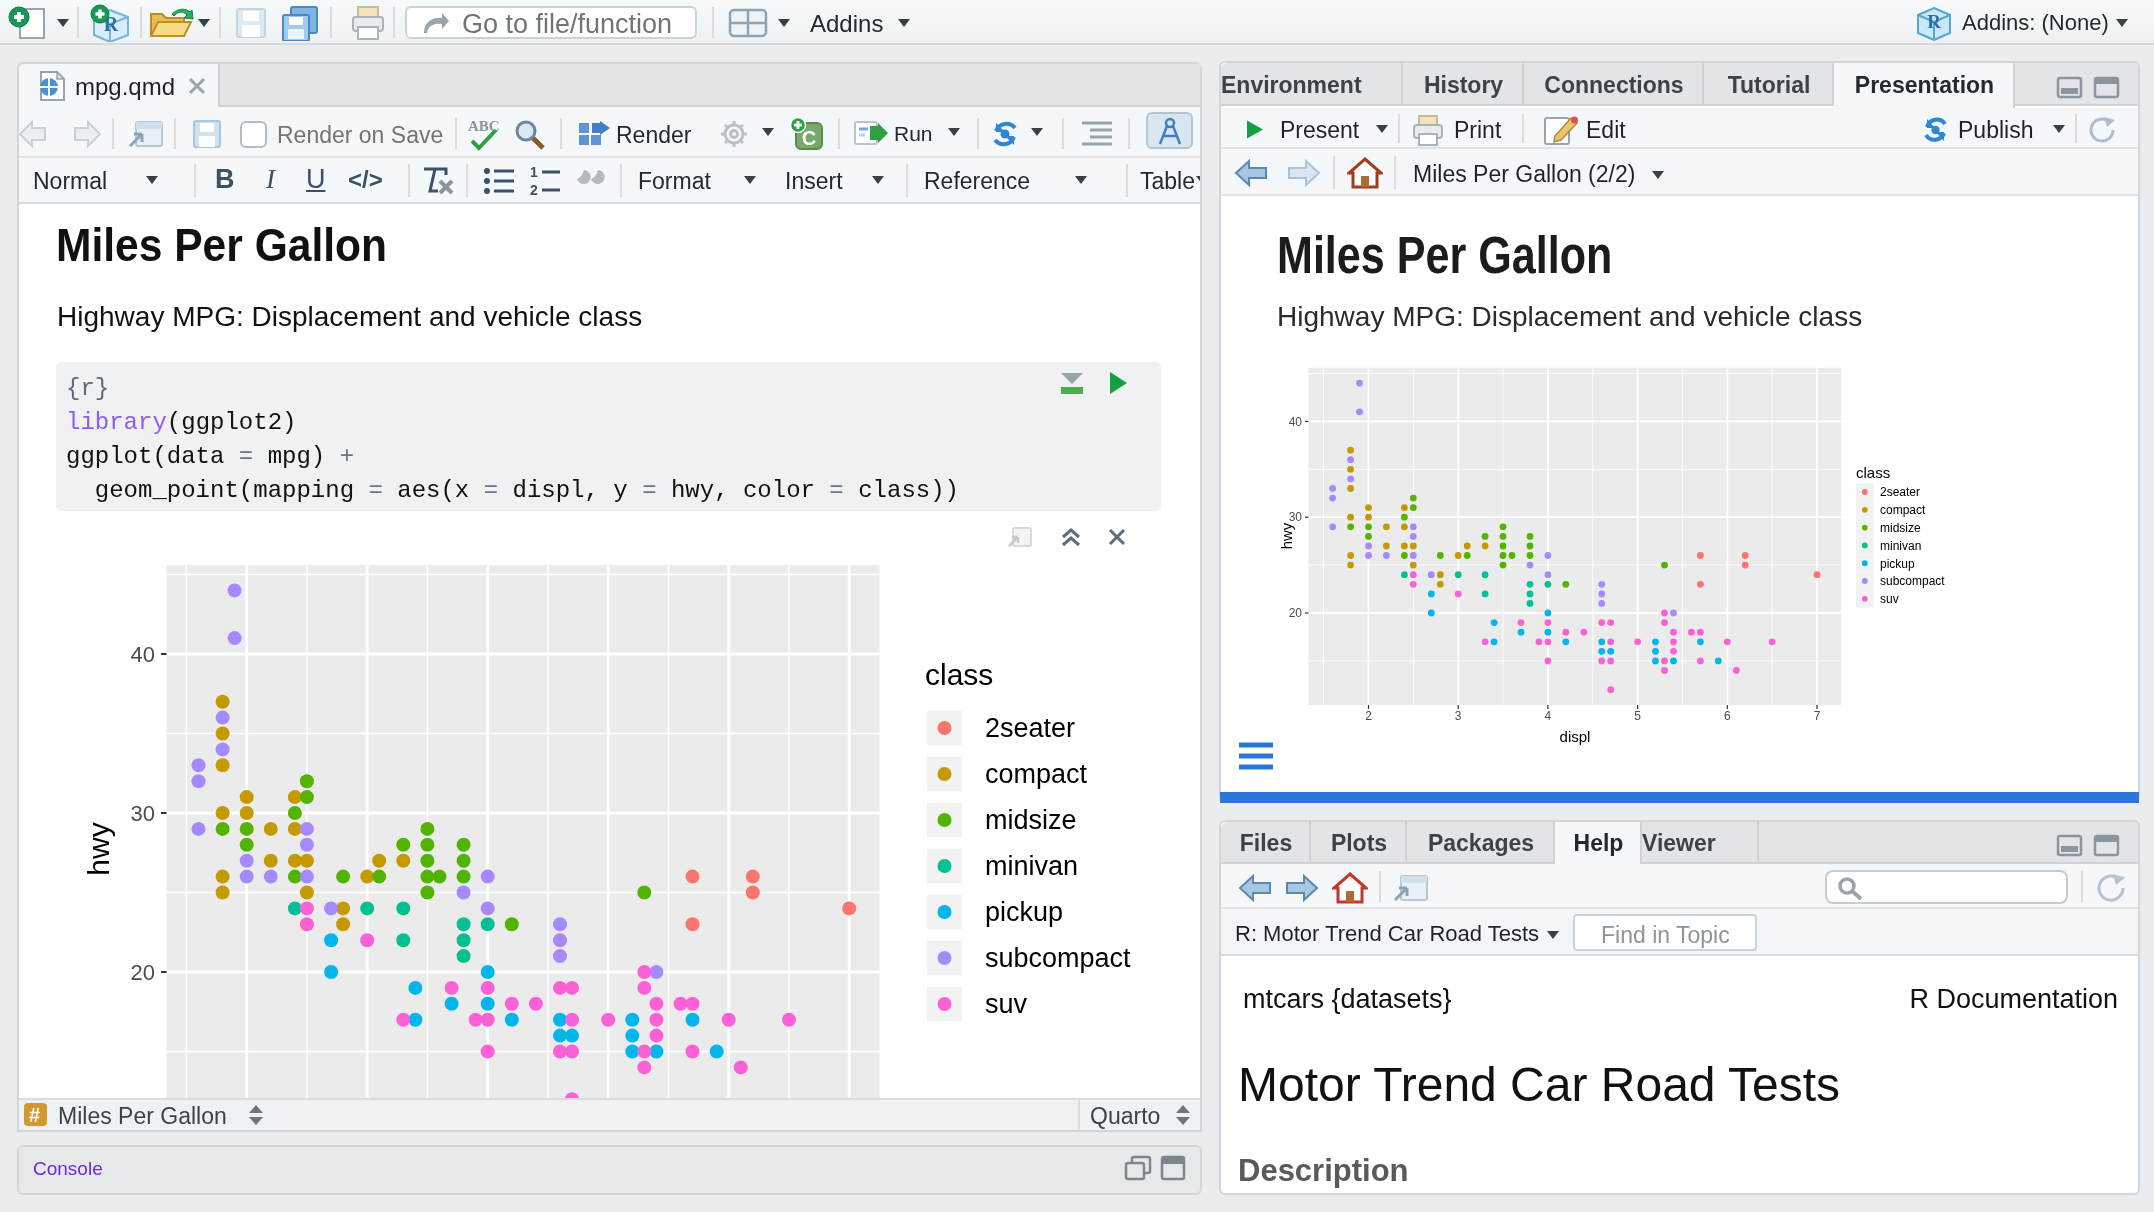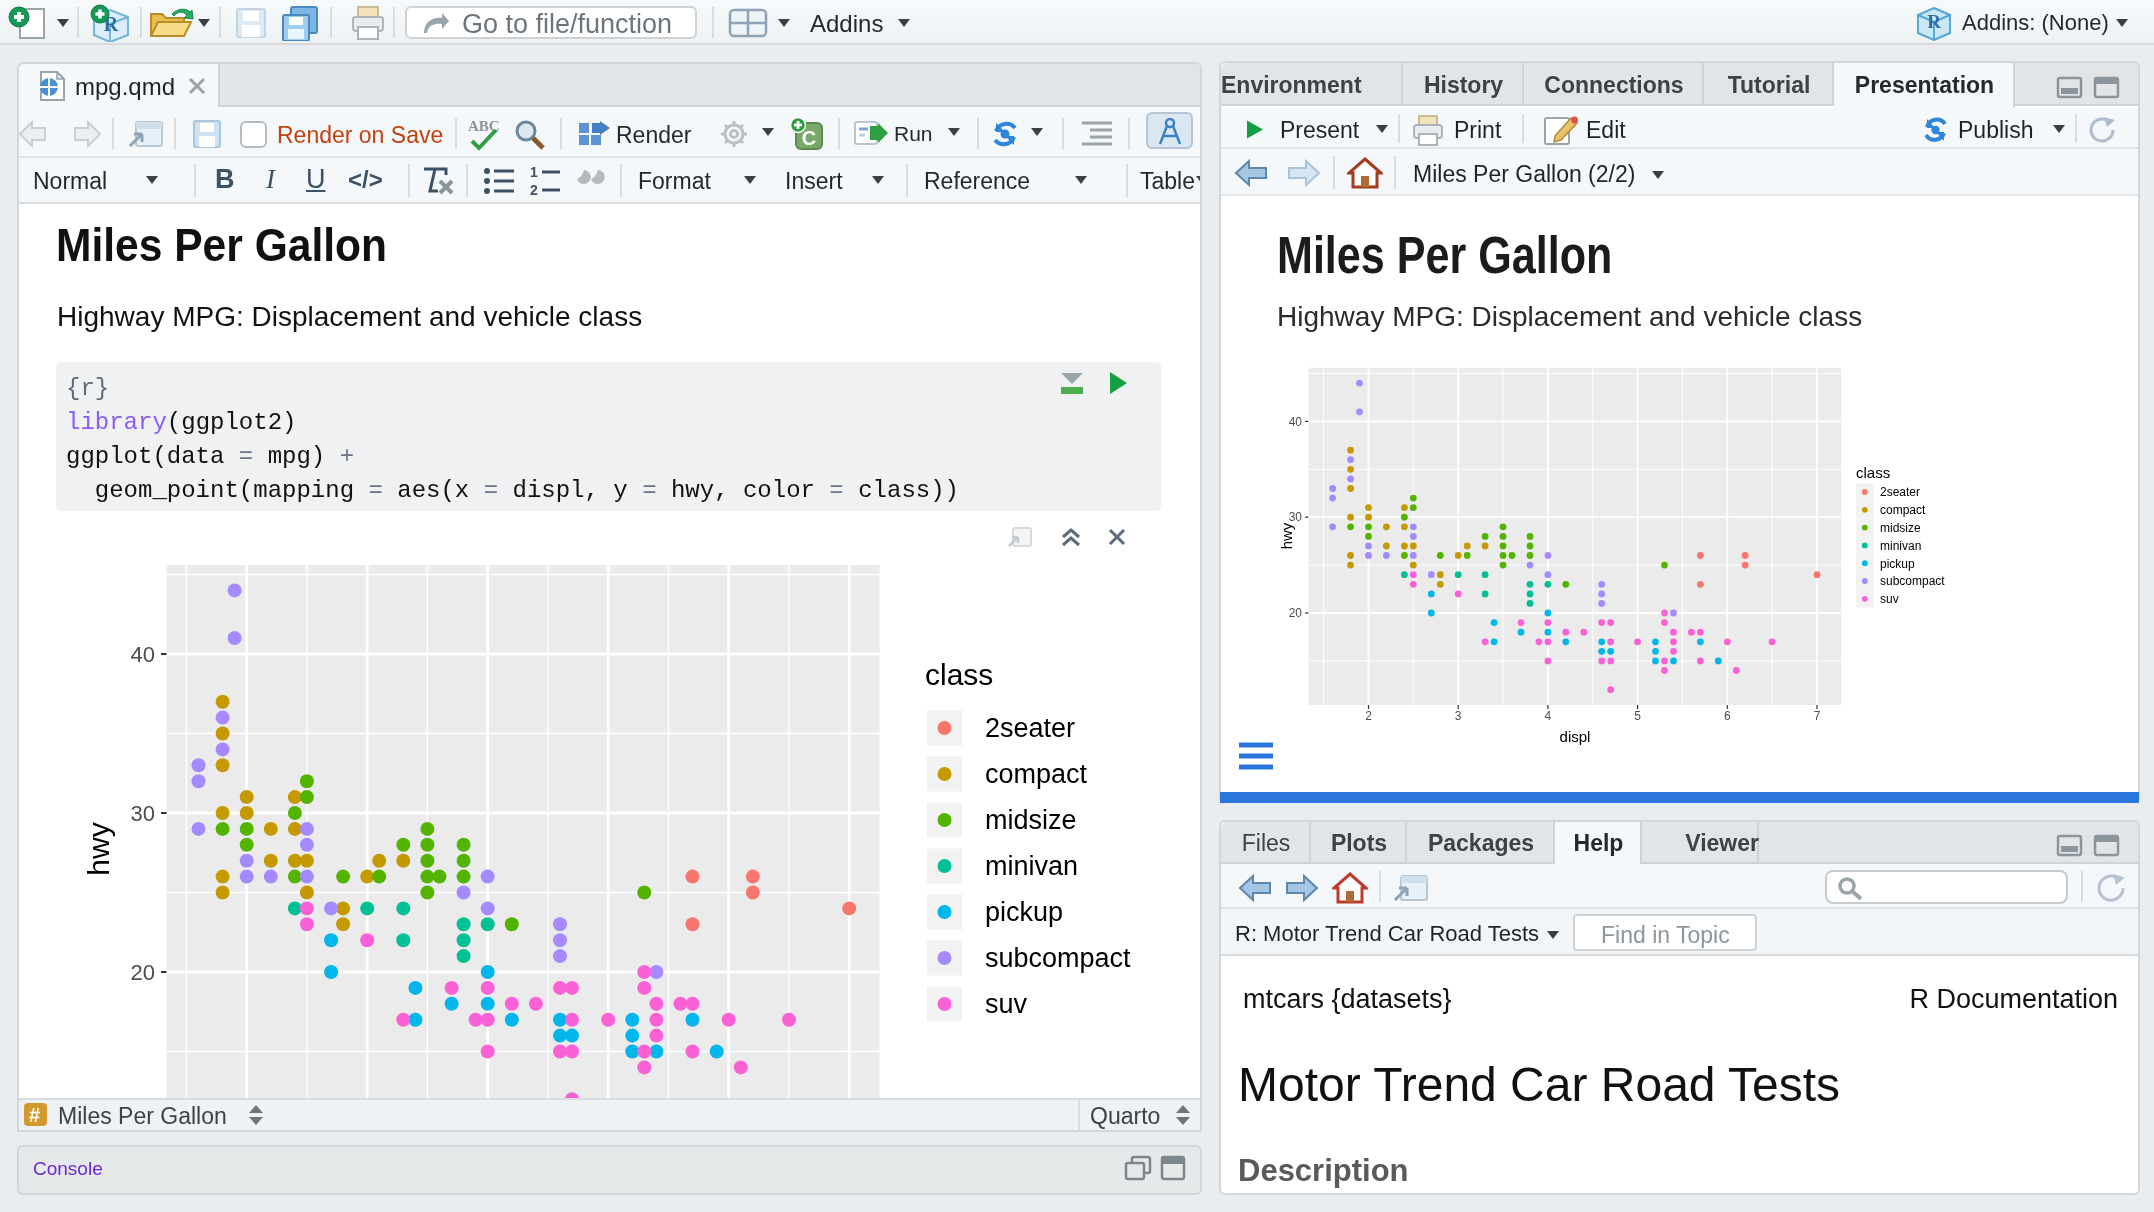--- a/index.html
+++ b/index.html
@@ -105,21 +105,21 @@
 <rect x="8" y="2" width="26" height="7" fill="#cfdfeb"></rect>
 <path d="M2 26 L14 14 M14 14 L6 14 M14 14 L14 22" stroke="#8fa3b5" stroke-width="3" fill="none"></path>
     </svg>
 <div class="vsep" style="left:155px;top:54px;height:31px"></div>
 <svg class="abs" style="left:173px;top:55px" width="30" height="30">
 <rect x="2" y="2" width="26" height="26" rx="2" fill="#cfe2f1" stroke="#a8c6de" stroke-width="2"></rect>
 <rect x="8" y="4" width="14" height="9" fill="#fff"></rect>
       <rect x="7" y="17" width="16" height="11" fill="#fff"></rect>
     </svg>
 <div class="abs" style="left:221px;top:57px;width:27px;height:27px;background:#fff;border:2px solid #b4bcc1;border-radius:6px"></div>
-<div class="tx" style="left:258px;top:58px;font-size:23px;color:#c2410c">Render on Save</div>
+<div class="tx" style="left:258px;top:58px;font-size:23px;color:#737373">Render on Save</div>
 <div class="vsep" style="left:436px;top:54px;height:31px"></div>
 <svg class="abs" style="left:447px;top:53px" width="34" height="34">
 <text x="2" y="14" font-size="15" font-weight="bold" fill="#8c959c" font-family="Liberation Serif,serif">ABC</text>
 <path d="M6 24 L13 31 L30 13" stroke="#2ea043" stroke-width="4" fill="none"></path>
     </svg>
 <svg class="abs" style="left:493px;top:54px" width="34" height="32">
 <circle cx="14" cy="13" r="9" fill="#dce8f2" stroke="#6c87a0" stroke-width="3"></circle>
 <line x1="21" y1="20" x2="31" y2="30" stroke="#8a5a2b" stroke-width="5"></line>
     </svg>
 <div class="vsep" style="left:541px;top:54px;height:31px"></div>
@@ -727,29 +727,29 @@
     <g stroke="#2a76dd" stroke-width="5">
 <line x1="0" y1="3" x2="34" y2="3"></line>
       <line x1="0" y1="14" x2="34" y2="14"></line>
       <line x1="0" y1="25" x2="34" y2="25"></line>
     </g>
   </svg>
 <div class="abs" style="left:1220px;top:792px;width:919px;height:11px;background:#2a76dd"></div>
 <div class="pane" style="left:1219px;top:820px;width:921px;height:375px;overflow:hidden">
 <div class="abs" style="left:0;top:0;width:921px;height:42px;background:#e2e5e7;border-bottom:2px solid #cfd3d6;border-radius:6px 6px 0 0"></div>
 <div class="abs" style="left:0px;top:0;width:90px;height:42px;border-right:2px solid #cfd3d6"></div>
-<div class="tx" style="left:0px;top:8px;width:90px;text-align:center;font-size:23px;font-weight:normal;color:#3b4248">Files</div>
+<div class="tx" style="left:0px;top:8px;width:90px;text-align:center;font-size:23px;font-weight:bold;color:#3b4248">Files</div>
 <div class="abs" style="left:90px;top:0;width:96px;height:42px;border-right:2px solid #cfd3d6"></div>
 <div class="tx" style="left:90px;top:8px;width:96px;text-align:center;font-size:23px;font-weight:bold;color:#3b4248">Plots</div>
 <div class="abs" style="left:186px;top:0;width:148px;height:42px;border-right:2px solid #cfd3d6"></div>
 <div class="tx" style="left:186px;top:8px;width:148px;text-align:center;font-size:23px;font-weight:bold;color:#3b4248">Packages</div>
 <div class="abs" style="left:334px;top:0;width:87px;height:44px;background:#f5f8fa;border-right:2px solid #cfd3d6"></div>
 <div class="tx" style="left:334px;top:8px;width:87px;text-align:center;font-size:23px;font-weight:bold;color:#24292e">Help</div>
 <div class="abs" style="left:421px;top:0;width:117px;height:42px;border-right:2px solid #cfd3d6"></div>
-<div class="tx" style="left:421px;top:8px;width:117px;text-align:right;font-size:23px;font-weight:bold;color:#3b4248">Viewer</div>
+<div class="tx" style="left:421px;top:8px;width:117px;text-align:left;font-size:23px;font-weight:bold;color:#3b4248">Viewer</div>
 <svg class="abs" style="left:835px;top:12px" width="27" height="23">
 <rect x="2" y="2" width="23" height="19" rx="2" fill="none" stroke="#8c959c" stroke-width="2.5"></rect>
 <rect x="5" y="12" width="17" height="6" fill="#8c959c"></rect>
     </svg>
 <svg class="abs" style="left:872px;top:12px" width="27" height="23">
 <rect x="2" y="2" width="23" height="19" rx="2" fill="none" stroke="#8c959c" stroke-width="2.5"></rect>
 <rect x="2" y="2" width="23" height="6" fill="#8c959c"></rect>
     </svg>
 <div class="abs" style="left:0;top:42px;width:921px;height:45px;background:#f5f8fa;border-bottom:2px solid #e0e4e7"></div>
 <svg class="abs" style="left:17px;top:52px" width="34" height="28">

